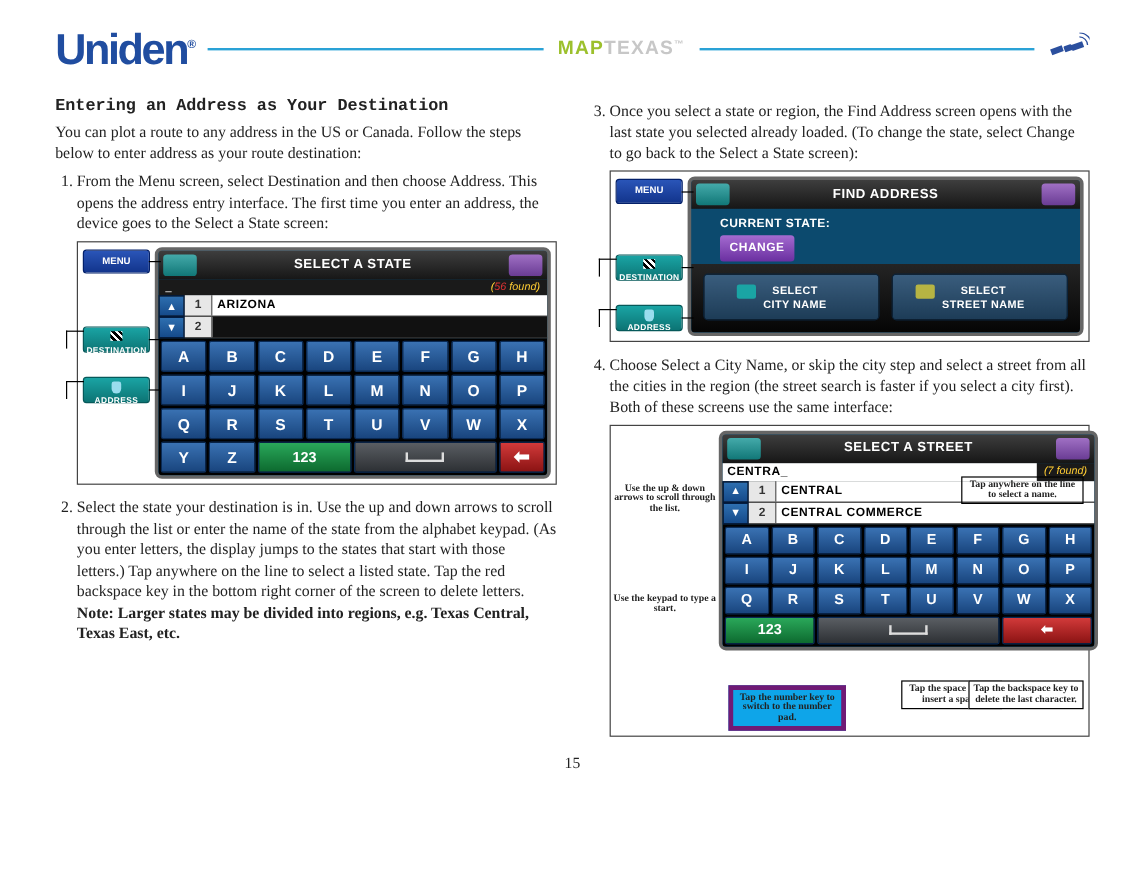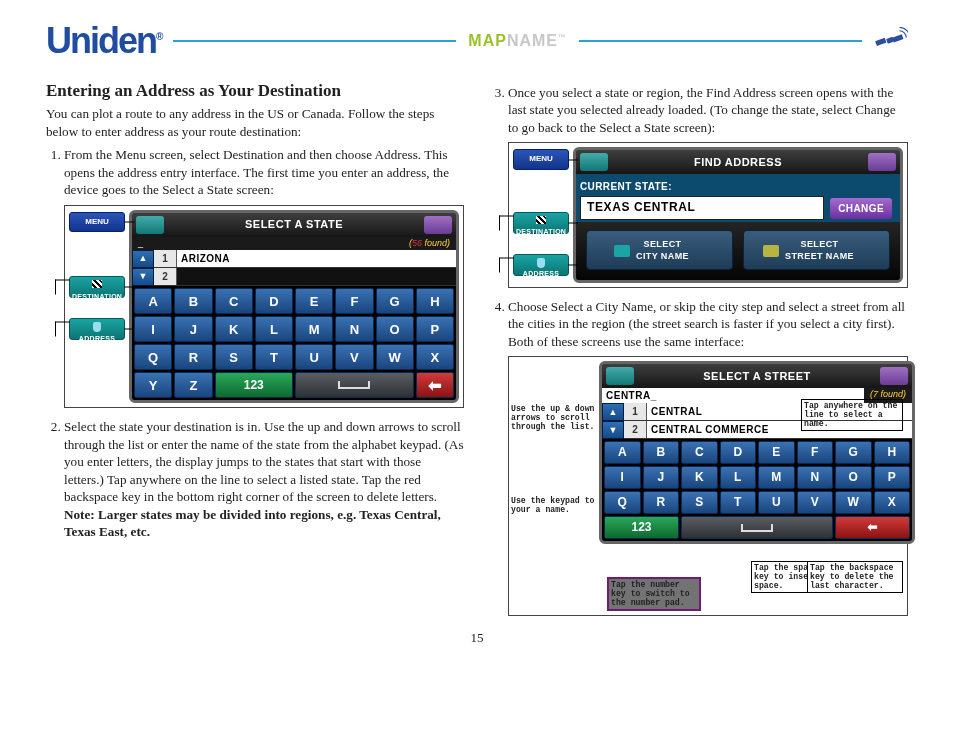--- a/index.html
+++ b/index.html
@@ -11,21 +11,21 @@
   .rule{flex:1;height:2px;background:#2aa2d6}
   .maptrax{font-family:Arial,sans-serif;font-weight:800;letter-spacing:1px;font-size:16px;white-space:nowrap}
   .maptrax .m1{color:#9cc02c}
   .maptrax .m2{color:#c7c7c7}
   .rule2{flex:1;height:2px;background:#2aa2d6}
   .sat{width:34px;height:28px;position:relative}
   .sat svg{width:100%;height:100%}
   
   .cols{display:flex;gap:26px;margin-top:18px;font-size:13.2px;line-height:1.32}
   .col{flex:1;min-width:0}
-  h3{font-family:Liberation Serif, serif;font-size:17px;font-weight:700;margin:0 0 3px 0}
+  h3{font-family:Liberation Mono, monospace;font-size:14px;font-weight:700;margin:0 0 3px 0}
   p{margin:0 0 6px 0}
   ol{margin:4px 0 6px 0;padding-left:18px}
   ol>li{margin-bottom:6px}
   .note{font-weight:700}
   .pageno{text-align:center;font-size:13px;padding-top:8px}
   
   .devwrap{display:flex;align-items:flex-start;gap:4px;margin:6px 0 10px 0;border:1px solid #444;box-sizing:border-box;padding:4px}
   .navcallouts{display:flex;flex-direction:column;gap:20px;padding-top:2px}
   .tag{font-family:Arial,sans-serif;font-size:8px;font-weight:700;color:#fff;text-align:center;border-radius:3px;padding:4px 4px;width:56px;box-sizing:border-box;position:relative}
   .tag-blue{background:linear-gradient(#2a55b8,#12348c);border:1px solid #03206a}
@@ -52,51 +52,51 @@
   .lval{flex:1;background:#fff;color:#000;font-size:10px;font-weight:700;letter-spacing:.5px;display:flex;align-items:center;padding-left:4px}
   
   .kbd{display:grid;grid-template-columns:repeat(8,1fr);gap:2px;padding:2px;background:#000}
   .key{height:24px;border-radius:2px;display:flex;align-items:center;justify-content:center;font-weight:800;font-size:13px;color:#fff;background:linear-gradient(#3a72b3,#19457e);border:1px solid #0a2a55}
   .key123{grid-column:span 2;background:linear-gradient(#2aa85a,#0d6a2f);color:#fff;font-size:12px}
   .keysp{grid-column:span 3;background:linear-gradient(#5a5e63,#2d3034);color:#fff}
   .keysp .spc{display:inline-block;width:28px;height:6px;border-bottom:2px solid #ddd;border-left:2px solid #ddd;border-right:2px solid #ddd}
   .keybk{grid-column:span 3;background:linear-gradient(#d23a3a,#8b1313);color:#fff;font-size:16px}
   .kbd.tight .key{height:21px;font-size:12px}
   
-  .curstate{padding:6px 8px 2px 4px}
+  .curstate{padding:6px 8px 2px 24px}
   .curstate-lbl{color:#fff;font-size:10px;font-weight:700;letter-spacing:.4px}
   .curstate-row{display:flex;align-items:center;gap:6px;margin-top:3px}
   .csval{flex:1;background:#fff;color:#000;font-size:12px;font-weight:700;letter-spacing:.6px;padding:3px 6px;border:1px solid #222}
   .chg{background:linear-gradient(#a46bd0,#6a2fa0);color:#fff;font-size:10px;font-weight:800;padding:4px 8px;border-radius:3px;letter-spacing:.4px}
   .selrow{display:flex;gap:10px;padding:8px 10px 10px 10px;background:linear-gradient(#242424,#050505)}
-  .selbtn{flex:1;background:linear-gradient(#3a5d7d,#1d3c57);border:1px solid #0b233a;border-radius:4px;color:#fff;font-size:9px;font-weight:800;letter-spacing:.4px;text-align:center;padding:8px 20px 6px 4px;white-space:pre-line;display:flex;align-items:center;gap:6px;justify-content:center}
+  .selbtn{flex:1;background:linear-gradient(#3a5d7d,#1d3c57);border:1px solid #0b233a;border-radius:4px;color:#fff;font-size:9px;font-weight:800;letter-spacing:.4px;text-align:center;padding:8px 20px 6px 4px;white-space:pre-line;display:flex;align-items:flex-start;gap:6px;justify-content:center}
   .selbtn .ico{width:16px;height:12px;background:#1aa4a4;border-radius:2px;display:inline-block}
   .selbtn .ico2{background:#b6b443}
   
   .streetwrap{position:relative;margin:6px 0 0 0;border:1px solid #444;height:258px}
   .streetwrap .device{position:absolute;left:90px;top:4px;width:310px}
-  .ann{position:absolute;font-family:Liberation Mono, monospace;font-size:8.2px;font-weight:700;line-height:1.05;text-align:left}
+  .ann{position:absolute;font-family:Liberation Serif, serif;font-size:8.2px;font-weight:700;line-height:1.05;text-align:center}
   
   .inrow{display:flex;background:#1a1a1a}
   .inval{flex:1;background:#fff;color:#000;font-size:10px;font-weight:800;letter-spacing:.5px;padding:1px 4px}
   .infound{color:#ffcc33;font-size:9px;font-style:italic;padding:1px 6px;white-space:nowrap}
   
   .kbd .col2{grid-column:span 2}
   .kbd .col3{grid-column:span 3}
   .kbd .col4{grid-column:span 4}
 </style>
 </head>
 <body>
 <div class="page">
 
 <div class="topbar">
   <div class="logo"><span>Uniden</span><sup>®</sup></div>
   <div class="rule"></div>
   <div class="maptrax">
-    <span class="m1">MAP</span><span class="m2">NAME</span><span class="m2" style="font-size:8px;vertical-align:super">™</span>
+    <span class="m1">MAP</span><span class="m2">TEXAS</span><span class="m2" style="font-size:8px;vertical-align:super">™</span>
   </div>
   <div class="rule2"></div>
   <div class="sat">
     <svg viewBox="0 0 40 32">
           <g fill="#2b4f9e">
             <rect x="2" y="14" width="12" height="6" transform="rotate(-20 8 17)"></rect>
             <rect x="22" y="10" width="12" height="6" transform="rotate(-20 28 13)"></rect>
             <rect x="15" y="12" width="8" height="6" rx="1" transform="rotate(-20 19 15)"></rect>
           </g>
           <g stroke="#2b4f9e" stroke-width="1.3" fill="none">
@@ -203,21 +203,20 @@
           </div>
           <div class="device">
             <div class="dev-top">
               <div class="tbtn"></div>
               <div class="ttl">FIND ADDRESS</div>
               <div class="tbtn purple"></div>
             </div>
             <div class="curstate">
               <div class="curstate-lbl">CURRENT STATE:</div>
               <div class="curstate-row">
-                <div class="csval">TEXAS CENTRAL</div>
                 <div class="chg">CHANGE</div>
               </div>
             </div>
             <div class="selrow">
               <div class="selbtn"><span class="ico"></span><span style="white-space:pre-line">SELECT
 CITY NAME</span></div>
               <div class="selbtn"><span class="ico ico2"></span><span style="white-space:pre-line">SELECT
 STREET NAME</span></div>
             </div>
           </div>
@@ -282,22 +281,22 @@
               <div class="key key123 col2" style="grid-column:span 2">123</div>
               <div class="key keysp col4" style="grid-column:span 4">
                     <span class="spc"></span>
                   </div>
               <div class="key keybk col2" style="grid-column:span 2">⬅</div>
             </div>
           </div>
 
           <div class="ann" style="left:2px;top:48px;width:86px">Use the up &amp; down arrows to scroll through the list.</div>
           <div class="ann" style="right:4px;top:42px;width:96px;border:1px solid #000;padding:2px">Tap anywhere on the line to select a name.</div>
-          <div class="ann" style="left:2px;top:140px;width:86px">Use the keypad to your a name.</div>
-          <div class="ann" style="left:98px;bottom:4px;width:86px;border:2px solid #701a75;padding:2px;background:#737373">Tap the number key to switch to the number pad.</div>
+          <div class="ann" style="left:2px;top:140px;width:86px">Use the keypad to type a start.</div>
+          <div class="ann" style="left:98px;bottom:4px;width:86px;border:4px solid #701a75;padding:2px;background:#0ea5e9">Tap the number key to switch to the number pad.</div>
           <div class="ann" style="left:242px;bottom:22px;width:78px;border:1px solid #000;padding:2px;background:#fff">Tap the space key to insert a space.</div>
           <div class="ann" style="right:4px;bottom:22px;width:90px;border:1px solid #000;padding:2px;background:#fff">Tap the backspace key to delete the last character.</div>
         </div>
       </li>
     </ol>
   </div>
 
 </div>
 
 <div class="pageno">15</div>

